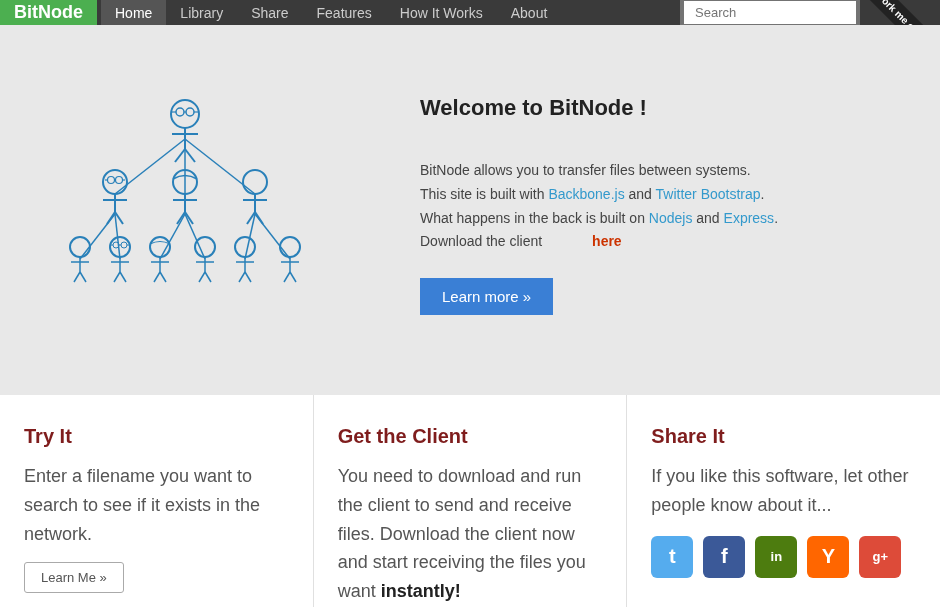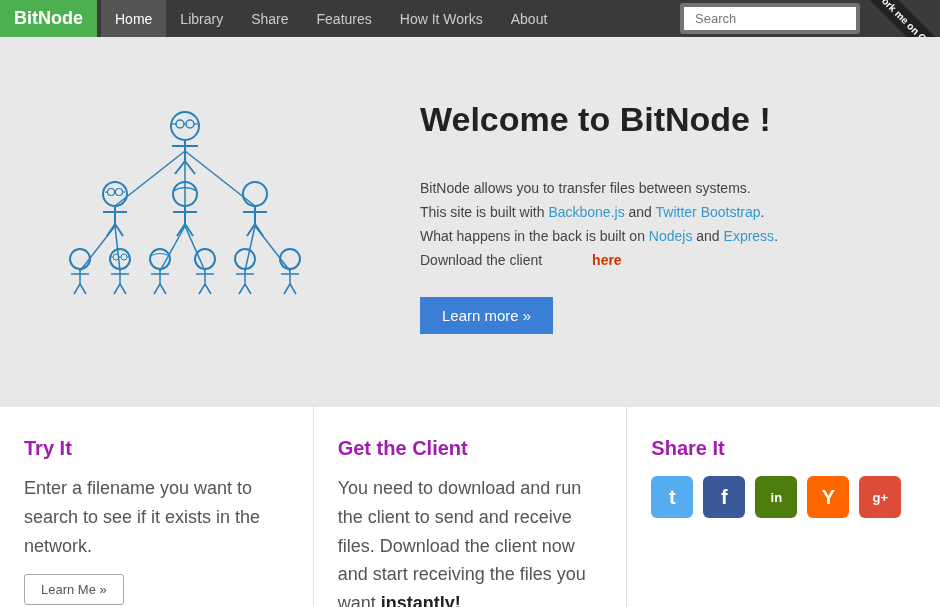--- a/index.html
+++ b/index.html
@@ -1,21 +1,21 @@
 <!DOCTYPE html>
 <html><head>
   <meta charset="utf-8">
   <style>
     * { margin: 0; padding: 0; box-sizing: border-box; }
     body { font-family: Arial, Helvetica, sans-serif; font-size: 14px; color: #333; background: #f5f5f5; }
 
     
     nav {
       background: #3a3a3a;
-      height: 37px;
+      height: 25px;
       display: flex;
       align-items: center;
       position: relative;
       overflow: hidden;
     }
     .logo {
       background: #4caf50;
       color: white;
       font-weight: bold;
       font-size: 18px;
@@ -56,21 +56,21 @@
     
     .hero {
       background: #e8e8e8;
       padding: 40px 40px 50px 40px;
       display: flex;
       align-items: center;
       gap: 40px;
       min-height: 370px;
     }
     .hero-title {
-      font-size: 34px;
+      font-size: 22px;
       font-weight: bold;
       color: #222;
       margin-bottom: 38px;
     }
     .hero-image {
       flex: 0 0 340px;
     }
     .hero-content {
       flex: 1;
     }
@@ -102,21 +102,21 @@
     }
     .bottom-col {
       flex: 1;
       padding: 30px 24px;
       border-right: 1px solid #e0e0e0;
     }
     .bottom-col:last-child { border-right: none; }
     .bottom-col h3 {
       font-size: 20px;
       font-weight: bold;
-      color: #a21caf;
+      color: #7f1d1d;
       margin-bottom: 14px;
     }
     .bottom-col p {
       font-size: 18px;
       color: #555;
       line-height: 1.6;
     }
     .bottom-col p strong { color: #222; }
     .btn-outline {
       display: inline-block;
@@ -296,20 +296,21 @@
   <div class="bottom-col">
     <h3>Get the Client</h3>
     <p>
       <span>You need to download and run the client to send and receive files. Download the client now and start receiving the files you want </span><strong>instantly!</strong>
     </p>
     <button class="btn-outline">Download »</button>
   </div>
 
   <div class="bottom-col">
     <h3>Share It</h3>
+    <p>If you like this software, let other people know about it...</p>
     <div class="social-icons">
       <a href="#" class="social-icon si-twitter">t</a>
       <a href="#" class="social-icon si-facebook">f</a>
       <a href="#" class="social-icon si-linkedin" style="font-size:13px;">in</a>
       <a href="#" class="social-icon si-ycomb">Y</a>
       <a href="#" class="social-icon si-gplus" style="font-size:13px;">g+</a>
     </div>
   </div>
 </div>
 

